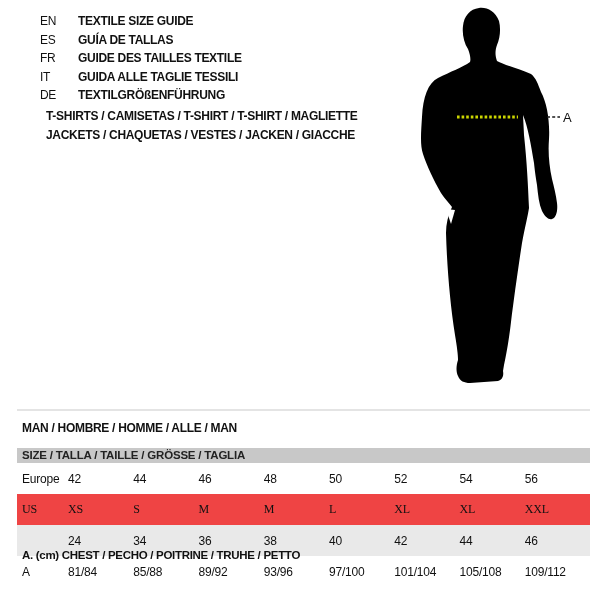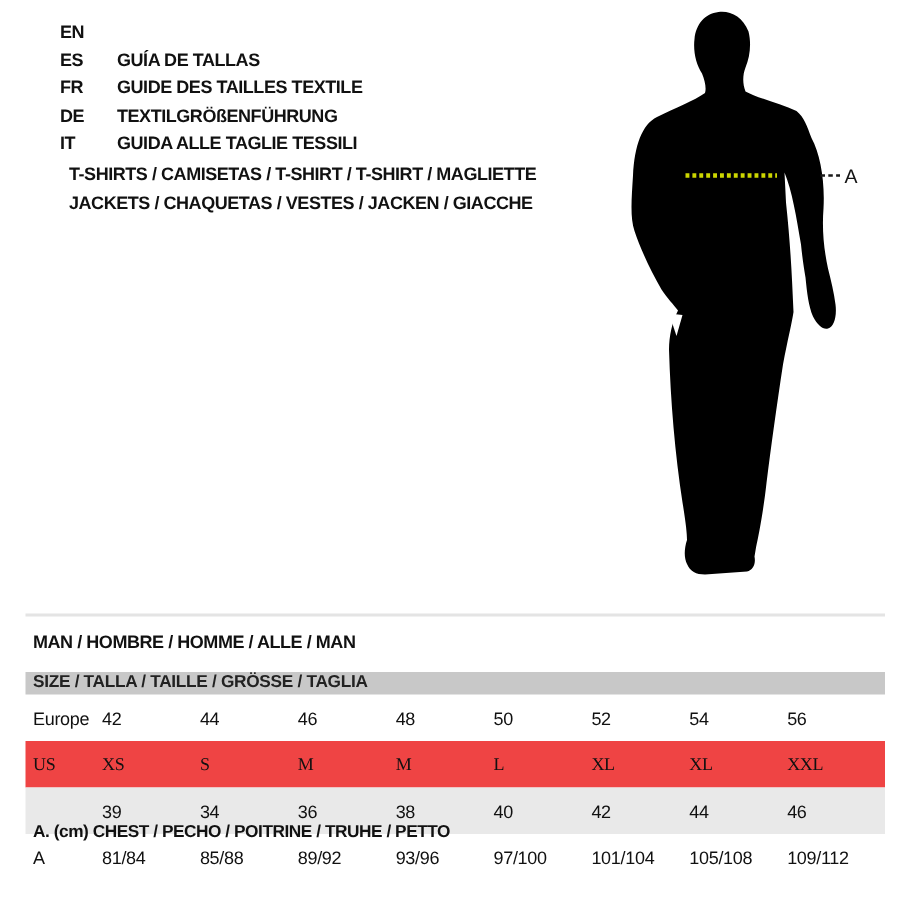--- a/index.html
+++ b/index.html
@@ -3,21 +3,21 @@
 <meta charset="utf-8">
 <style>
   html,body{margin:0;padding:0;background:#ffffff;}
   #canvas{
     position:relative;width:600px;height:600px;background:#ffffff;overflow:hidden;
     font-family:"Liberation Sans",sans-serif;color:#111;
   }
   
   .lang-list{position:absolute;left:22px;top:12px;}
   .lang-row{display:flex;height:18.5px;align-items:center;}
-  .lang-code{width:38px;font-size:12px;font-weight:700;letter-spacing:-0.3px;padding-left:18px;}
+  .lang-code{width:38px;font-size:12px;font-weight:400;letter-spacing:-0.3px;padding-left:18px;}
   .lang-label{font-size:12px;font-weight:700;letter-spacing:-0.3px;white-space:nowrap;}
   
   .categories{position:absolute;left:22px;top:107px;margin-left:24px;}
   .cat-line{font-size:12px;font-weight:700;letter-spacing:-0.3px;line-height:19px;white-space:nowrap;}
   
   .figure-wrap{position:absolute;left:400px;top:5px;width:180px;height:395px;}
   .measure-a{font-family:"Liberation Sans",sans-serif;font-size:13px;font-weight:400;fill:#111;}
   
   .divider{position:absolute;left:17px;top:409px;width:573px;height:2px;background:#e4e4e4;}
   
@@ -35,36 +35,37 @@
   .footnote{position:absolute;left:22px;top:549px;font-size:11.5px;font-weight:700;letter-spacing:-0.3px;white-space:nowrap;}
 </style>
 </head>
 <body>
 
 <div id="canvas">
 
   <div class="lang-list">
     <div class="lang-row">
       <span class="lang-code">EN</span>
+      <span class="lang-label">TEXTILE SIZE GUIDE</span>
     </div>
     <div class="lang-row">
       <span class="lang-code">ES</span>
       <span class="lang-label">GUÍA DE TALLAS</span>
     </div>
     <div class="lang-row">
       <span class="lang-code">FR</span>
       <span class="lang-label">GUIDE DES TAILLES TEXTILE</span>
     </div>
     <div class="lang-row">
+      <span class="lang-code">IT</span>
+      <span class="lang-label">GUIDA ALLE TAGLIE TESSILI</span>
+    </div>
+    <div class="lang-row">
       <span class="lang-code">DE</span>
       <span class="lang-label">TEXTILGRÖßENFÜHRUNG</span>
-    </div>
-    <div class="lang-row">
-      <span class="lang-code">IT</span>
-      <span class="lang-label">GUIDA ALLE TAGLIE TESSILI</span>
     </div>
   </div>
 
   <div class="categories">
     <div class="cat-line">T-SHIRTS / CAMISETAS / T-SHIRT / T-SHIRT / MAGLIETTE</div>
     <div class="cat-line">JACKETS / CHAQUETAS / VESTES / JACKEN / GIACCHE</div>
   </div>
 
   <div class="figure-wrap">
     <svg width="180" height="395" viewBox="0 0 180 395" xmlns="http://www.w3.org/2000/svg">
@@ -136,21 +137,21 @@
       <div class="t-cell">M</div>
       <div class="t-cell">M</div>
       <div class="t-cell">L</div>
       <div class="t-cell">XL</div>
       <div class="t-cell">XL</div>
       <div class="t-cell">XXL</div>
     </div>
 
     <div class="t-row bg-b">
       <div class="t-label"></div>
-      <div class="t-cell">39</div>
+      <div class="t-cell">24</div>
       <div class="t-cell">34</div>
       <div class="t-cell">36</div>
       <div class="t-cell">38</div>
       <div class="t-cell">40</div>
       <div class="t-cell">42</div>
       <div class="t-cell">44</div>
       <div class="t-cell">46</div>
     </div>
 
     <div class="t-row">

